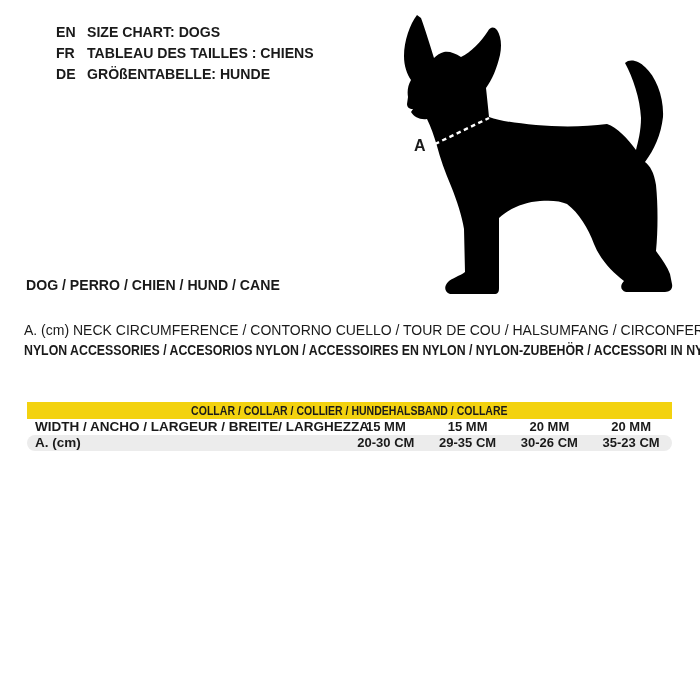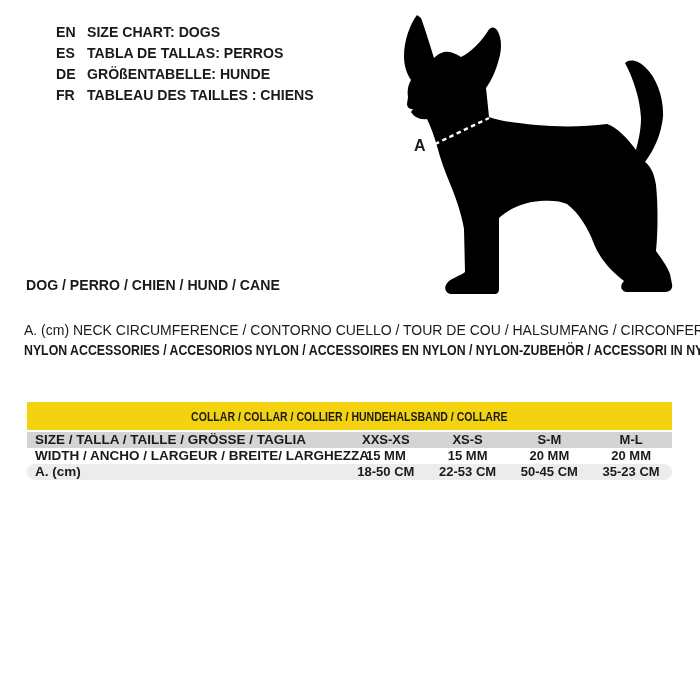--- a/index.html
+++ b/index.html
@@ -30,21 +30,21 @@
   .marker-a { font-family: "Liberation Sans", sans-serif; font-size: 16px; font-weight: 700; fill: var(--text, #1a1a1a); }
 
   .dog-caption { left: 26px; top: 277px; height: 16px; line-height: 16px; font-size: 15px; font-weight: 700; }
 
   .note1 { left: 24px; top: 322px; height: 16px; line-height: 16px; font-size: 14px; font-weight: 400; white-space: nowrap; }
   .note2 { left: 24px; top: 342px; height: 16px; line-height: 16px; font-size: 14px; font-weight: 700; white-space: nowrap; }
 
   
   .size-table { left: 27px; top: 402px; width: 645px; }
   .t-header {
-    height: 28px; line-height: 19px;
+    height: 17px; line-height: 19px;
     background: var(--header-yellow, #f3d20f);
     display: flex; justify-content: center; align-items: center;
     font-size: 13px; font-weight: 700;
   }
   .t-row { display: flex; height: 16px; line-height: 16px; font-size: 13.5px; font-weight: 700; }
   .t-row.first { margin-top: 2px; }
   .bg-gray { background: var(--row-gray, #d4d4d4); }
   .bg-white { background: #ffffff; }
   .bg-lgray { background: var(--row-light-gray, #ececec); border-radius: 8px; }
   .t-label { width: 318px; flex: 0 0 318px; padding-left: 8px; white-space: nowrap; overflow: visible; }
@@ -52,30 +52,26 @@
 </style>
 </head>
 <body style="--header-yellow: #F3D20F; --row-gray: #D4D4D4; --row-light-gray: #ECECEC; --text: #1A1A1A; --silhouette: #000000; --dash-white: #FFFFFF;">
 
 <div class="abs lang-block">
   <div class="lang-row">
     <span class="lang-code cnd94">EN</span>
     <span class="cnd94">SIZE CHART: DOGS</span>
   </div>
   <div class="lang-row">
-    <span class="lang-code cnd94">ES</span>
-    <span class="cnd94">TABLA DE TALLAS: PERROS</span>
+    <span class="lang-code cnd94">FR</span>
+    <span class="cnd94">TABLEAU DES TAILLES : CHIENS</span>
   </div>
   <div class="lang-row">
     <span class="lang-code cnd94">DE</span>
     <span class="cnd94">GRÖßENTABELLE: HUNDE</span>
-  </div>
-  <div class="lang-row">
-    <span class="lang-code cnd94">FR</span>
-    <span class="cnd94">TABLEAU DES TAILLES : CHIENS</span>
   </div>
 </div>
 
 <svg class="abs dog-svg" viewBox="392 8 292 300" aria-hidden="true">
   <path class="dog-path" d="
     M 417 15
     C 410 24 404 41 404 56
     C 404 66 407 74 411 80
     C 408 85 407 91 408 97
     L 407 104
@@ -133,36 +129,29 @@
 
 <div class="abs note2">
   <span class="cnd88">NYLON ACCESSORIES / ACCESORIOS NYLON / ACCESSOIRES EN NYLON / NYLON-ZUBEHÖR / ACCESSORI IN NYLON</span>
 </div>
 
 <div class="abs size-table">
   <div class="t-header">
     <span class="cnd81">COLLAR / COLLAR / COLLIER / HUNDEHALSBAND / COLLARE</span>
   </div>
 
-  <div class="t-row first bg-gray">
-    <div class="t-label">SIZE / TALLA / TAILLE / GRÖSSE / TAGLIA</div>
-    <div class="t-val">XXS-XS</div>
-    <div class="t-val">XS-S</div>
-    <div class="t-val">S-M</div>
-    <div class="t-val">M-L</div>
-  </div>
 
   <div class="t-row bg-white">
     <div class="t-label">WIDTH / ANCHO / LARGEUR / BREITE/ LARGHEZZA</div>
     <div class="t-val">15 MM</div>
     <div class="t-val">15 MM</div>
     <div class="t-val">20 MM</div>
     <div class="t-val">20 MM</div>
   </div>
 
   <div class="t-row bg-lgray">
     <div class="t-label">A. (cm)</div>
-    <div class="t-val">18-50 CM</div>
-    <div class="t-val">22-53 CM</div>
-    <div class="t-val">50-45 CM</div>
+    <div class="t-val">20-30 CM</div>
+    <div class="t-val">29-35 CM</div>
+    <div class="t-val">30-26 CM</div>
     <div class="t-val">35-23 CM</div>
   </div>
 </div>
 
 </body></html>

